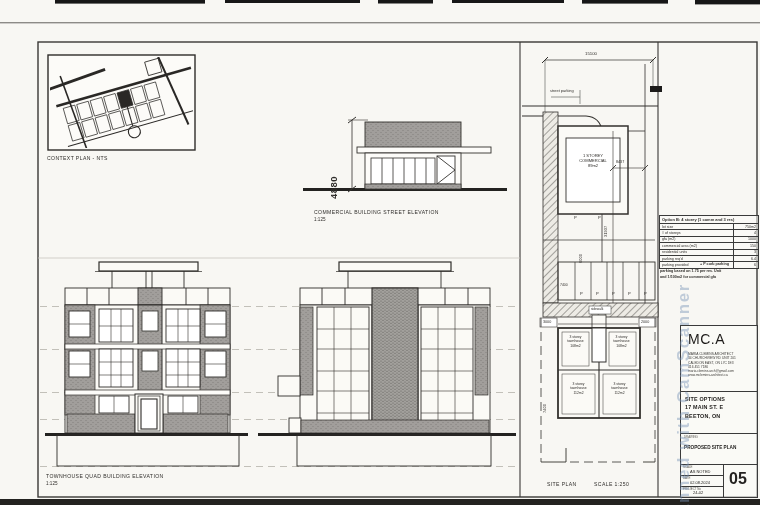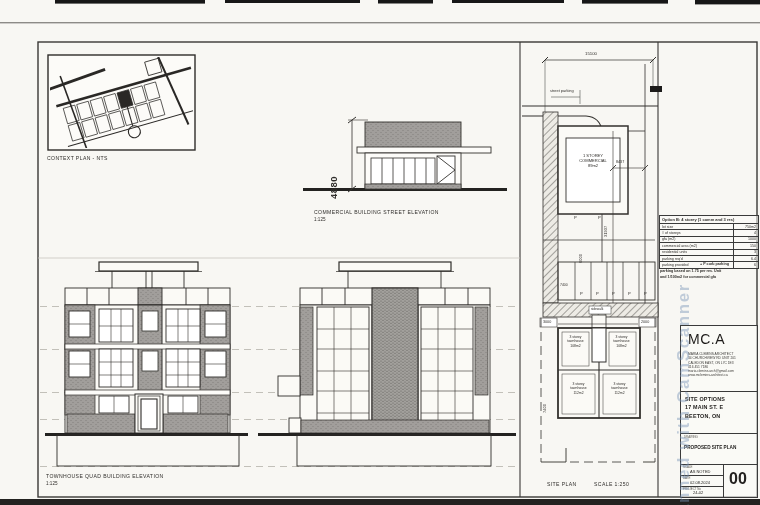--- a/index.html
+++ b/index.html
@@ -405,18 +405,18 @@
   <div class="hl" style="top:138px;"></div>
   <div class="vl"></div>
   <div class="hls" style="top:149px;"></div>
   <div class="hls" style="top:160px;"></div>
   <div class="abs fldlab" style="left:2px;top:139px;">SCALE</div>
   <div class="abs fldval" style="left:9px;top:142.5px;">AS NOTED</div>
   <div class="abs fldlab" style="left:2px;top:150px;">DATE</div>
   <div class="abs fldval" style="left:9px;top:153.5px;">02.08.2024</div>
   <div class="abs fldlab" style="left:2px;top:161px;">PROJECT No</div>
   <div class="abs fldval" style="left:12px;top:164px;">24-02</div>
-  <div class="abs shno" style="left:48px;top:144px;">00</div>
+  <div class="abs shno" style="left:48px;top:144px;">05</div>
 </div>
 
 <div class="wm">Scanned with CamScanner</div>
 
 </div>
 
 </body></html>

